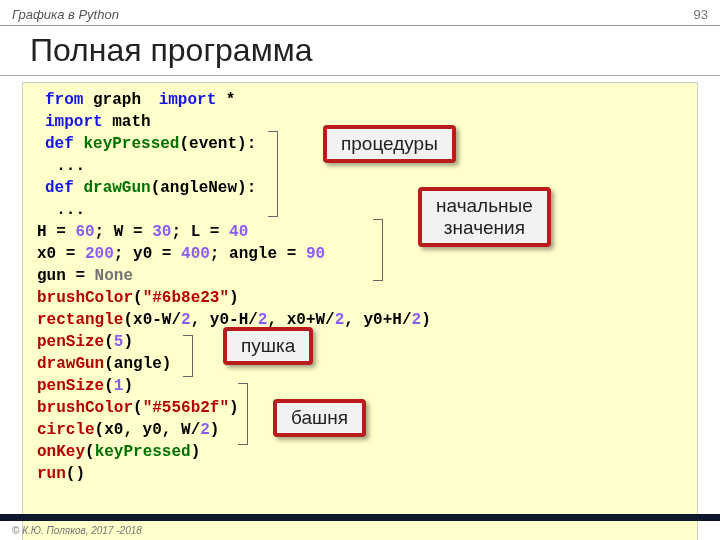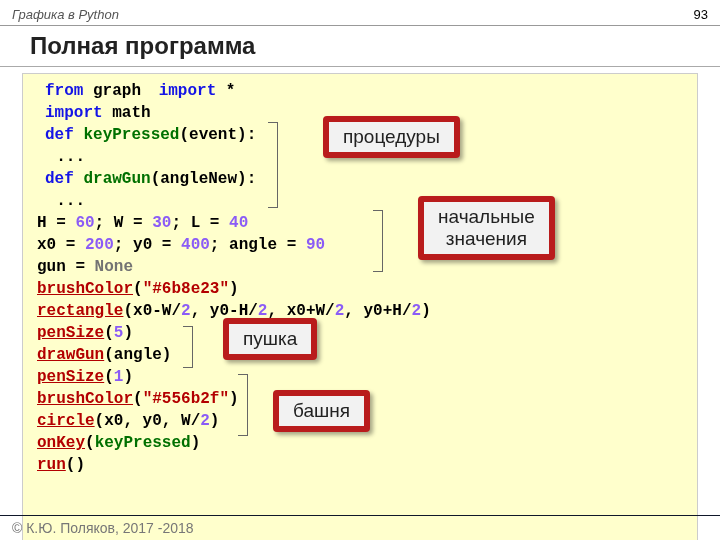--- a/index.html
+++ b/index.html
@@ -16,24 +16,24 @@
     border-bottom: 1px solid #999;
     padding: 4px 12px 0 12px;
     display: flex;
     justify-content: space-between;
     align-items: center;
     font-size: 13px;
     font-style: italic;
     color: #555;
     gap: 12px;
   }
-  .page-num { font-style: normal; color: #000000; }
+  .page-num { font-style: normal; color: #737373; }
   .title {
-    font-size: 24px;
-    font-weight: bold;
+    font-size: 32px;
+    font-weight: normal;
     color: #222;
     padding: 6px 28px 6px 30px;
     border-bottom: 1px solid #aaa;
   }
   .code-block {
     margin: 6px 22px 0 22px;
     background: #ffffcc;
     border: 1px solid #ccc;
     padding: 6px 10px 6px 14px;
     font-family: "Courier New", monospace;
@@ -41,52 +41,53 @@
     font-weight: bold;
     line-height: 22px;
     white-space: pre;
     position: relative;
     color: #000;
   }
   .kw-blue { color: #1414e6; margin-left: 8px; }
   .kw-green { color: #007000; }
   .kw-none { color: #737373; }
   .num { color: #8b5cf6; }
-  .fn { color: #b30000; text-decoration: underline; }
+  .fn { color: #b30000; }
   .str { color: #b30000; }
   .black { color: #000; }
   .annot {
     position: absolute;
     background: #f2f2f2;
-    border: 6px solid #b91c1c;
+    border: 4px solid #b91c1c;
     border-radius: 4px;
     padding: 4px 14px;
     font-family: Arial, sans-serif;
     font-size: 19px;
     font-weight: normal;
     color: #222;
     box-shadow: 3px 3px 4px rgba(0,0,0,0.35);
     white-space: nowrap;
     text-align: center;
   }
   .bracket {
     position: absolute;
     border-right: 1.5px solid #666;
     border-top: 1.5px solid #666;
     border-bottom: 1.5px solid #666;
   }
   .footer {
     position: absolute;
     left: 0; bottom: 0; width: 100%;
-    border-top: 1px solid #0f172a;
+    border-top: 7px solid #0f172a;
     padding: 4px 12px;
-    font-size: 14px;
+    font-size: 10px;
     color: #777;
     display: flex;
     gap: 20px;
+    font-style: italic;
   }
   .footer .url { color: #b86; }
 </style>
 </head>
 <body>
 
 <div class="header">
   <span>Графика в Python</span>
   <span class="page-num">93</span>
 </div>
@@ -111,21 +112,21 @@
 <span class="fn">circle</span><span class="black">(x0, y0, W/</span><span class="num">2</span><span class="black">)</span>
 <span class="fn">onKey</span><span class="black">(</span><span class="kw-green">keyPressed</span><span class="black">)</span>
 <span class="fn">run</span><span class="black">()</span>
 
 <div class="bracket" style="left:245px; top:48px; width:10px; height:86px;"></div>
 <div class="bracket" style="left:350px; top:136px; width:10px; height:62px;"></div>
 <div class="bracket" style="left:160px; top:252px; width:10px; height:42px;"></div>
 <div class="bracket" style="left:215px; top:300px; width:10px; height:62px;"></div>
 
 <div class="annot" style="left:300px; top:42px;">процедуры</div>
-<div class="annot" style="left:395px; top:104px; line-height:22px; white-space:pre;margin-top:18px;">начальные
+<div class="annot" style="left:395px; top:104px; line-height:22px; white-space:pre;">начальные
 значения</div>
 <div class="annot" style="left:200px; top:244px;">пушка</div>
 <div class="annot" style="left:250px; top:316px;">башня</div>
 </div>
 
 <div class="footer">
   <span>© К.Ю. Поляков, 2017 -2018</span>
 </div>
 
 </body></html>

